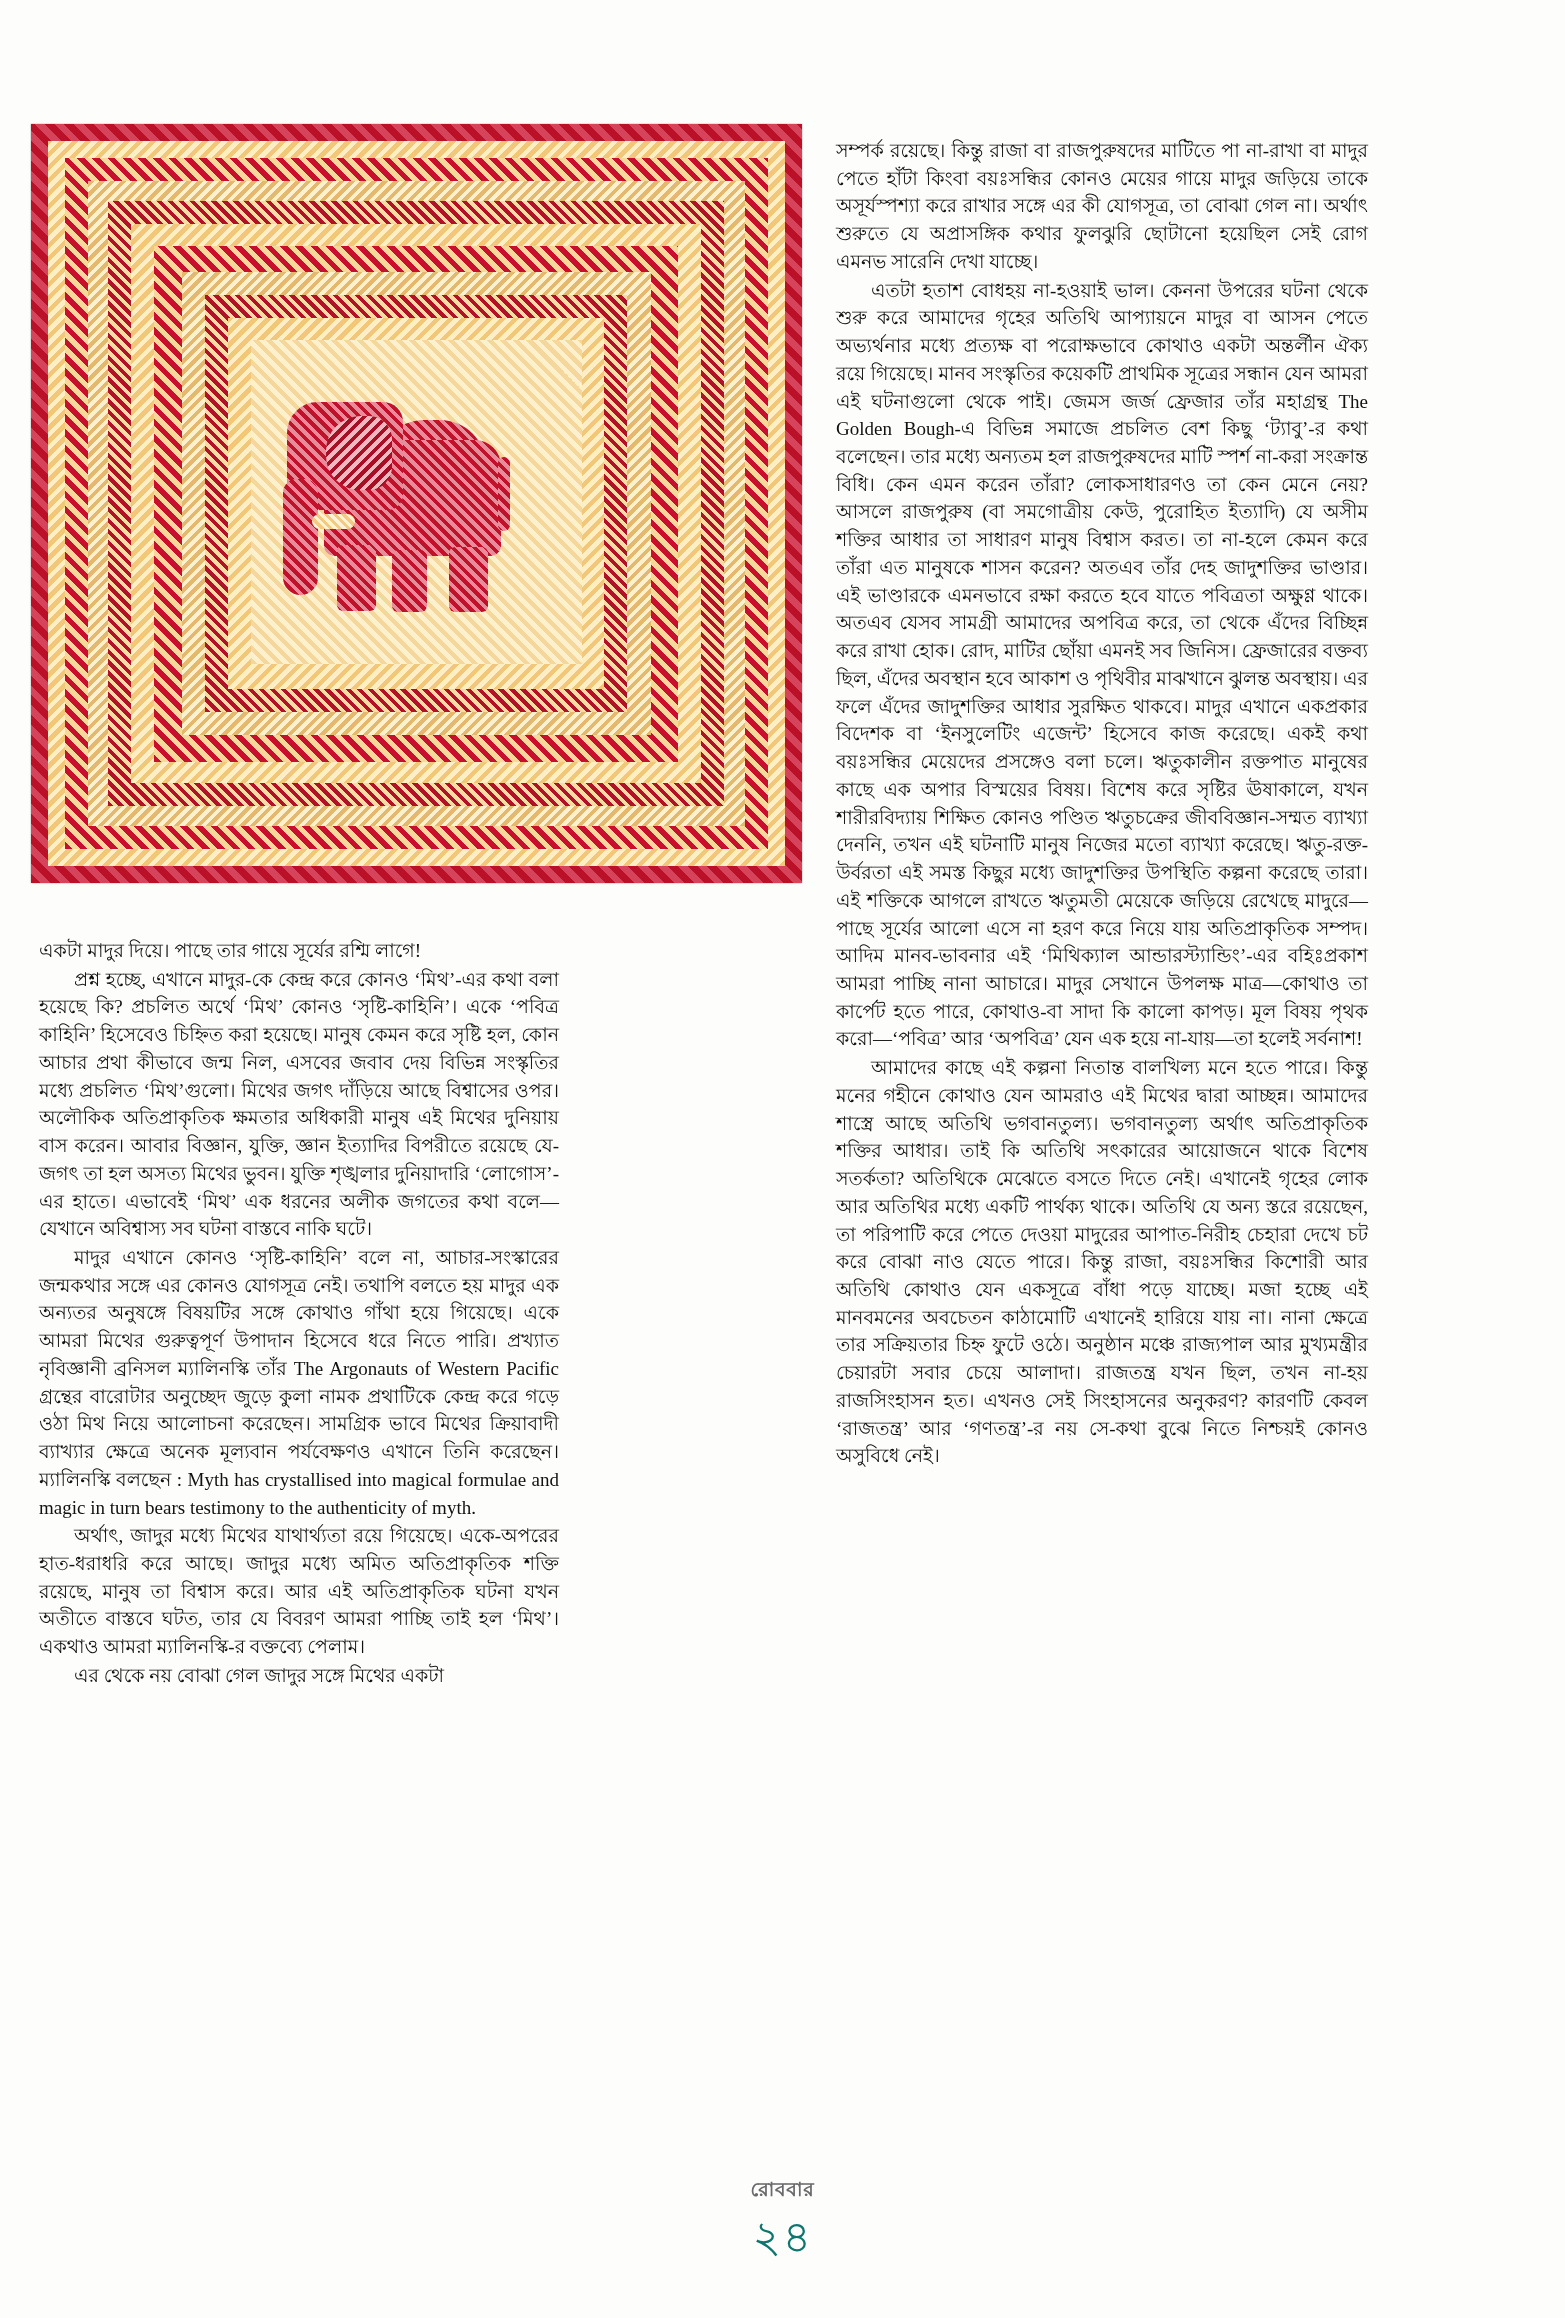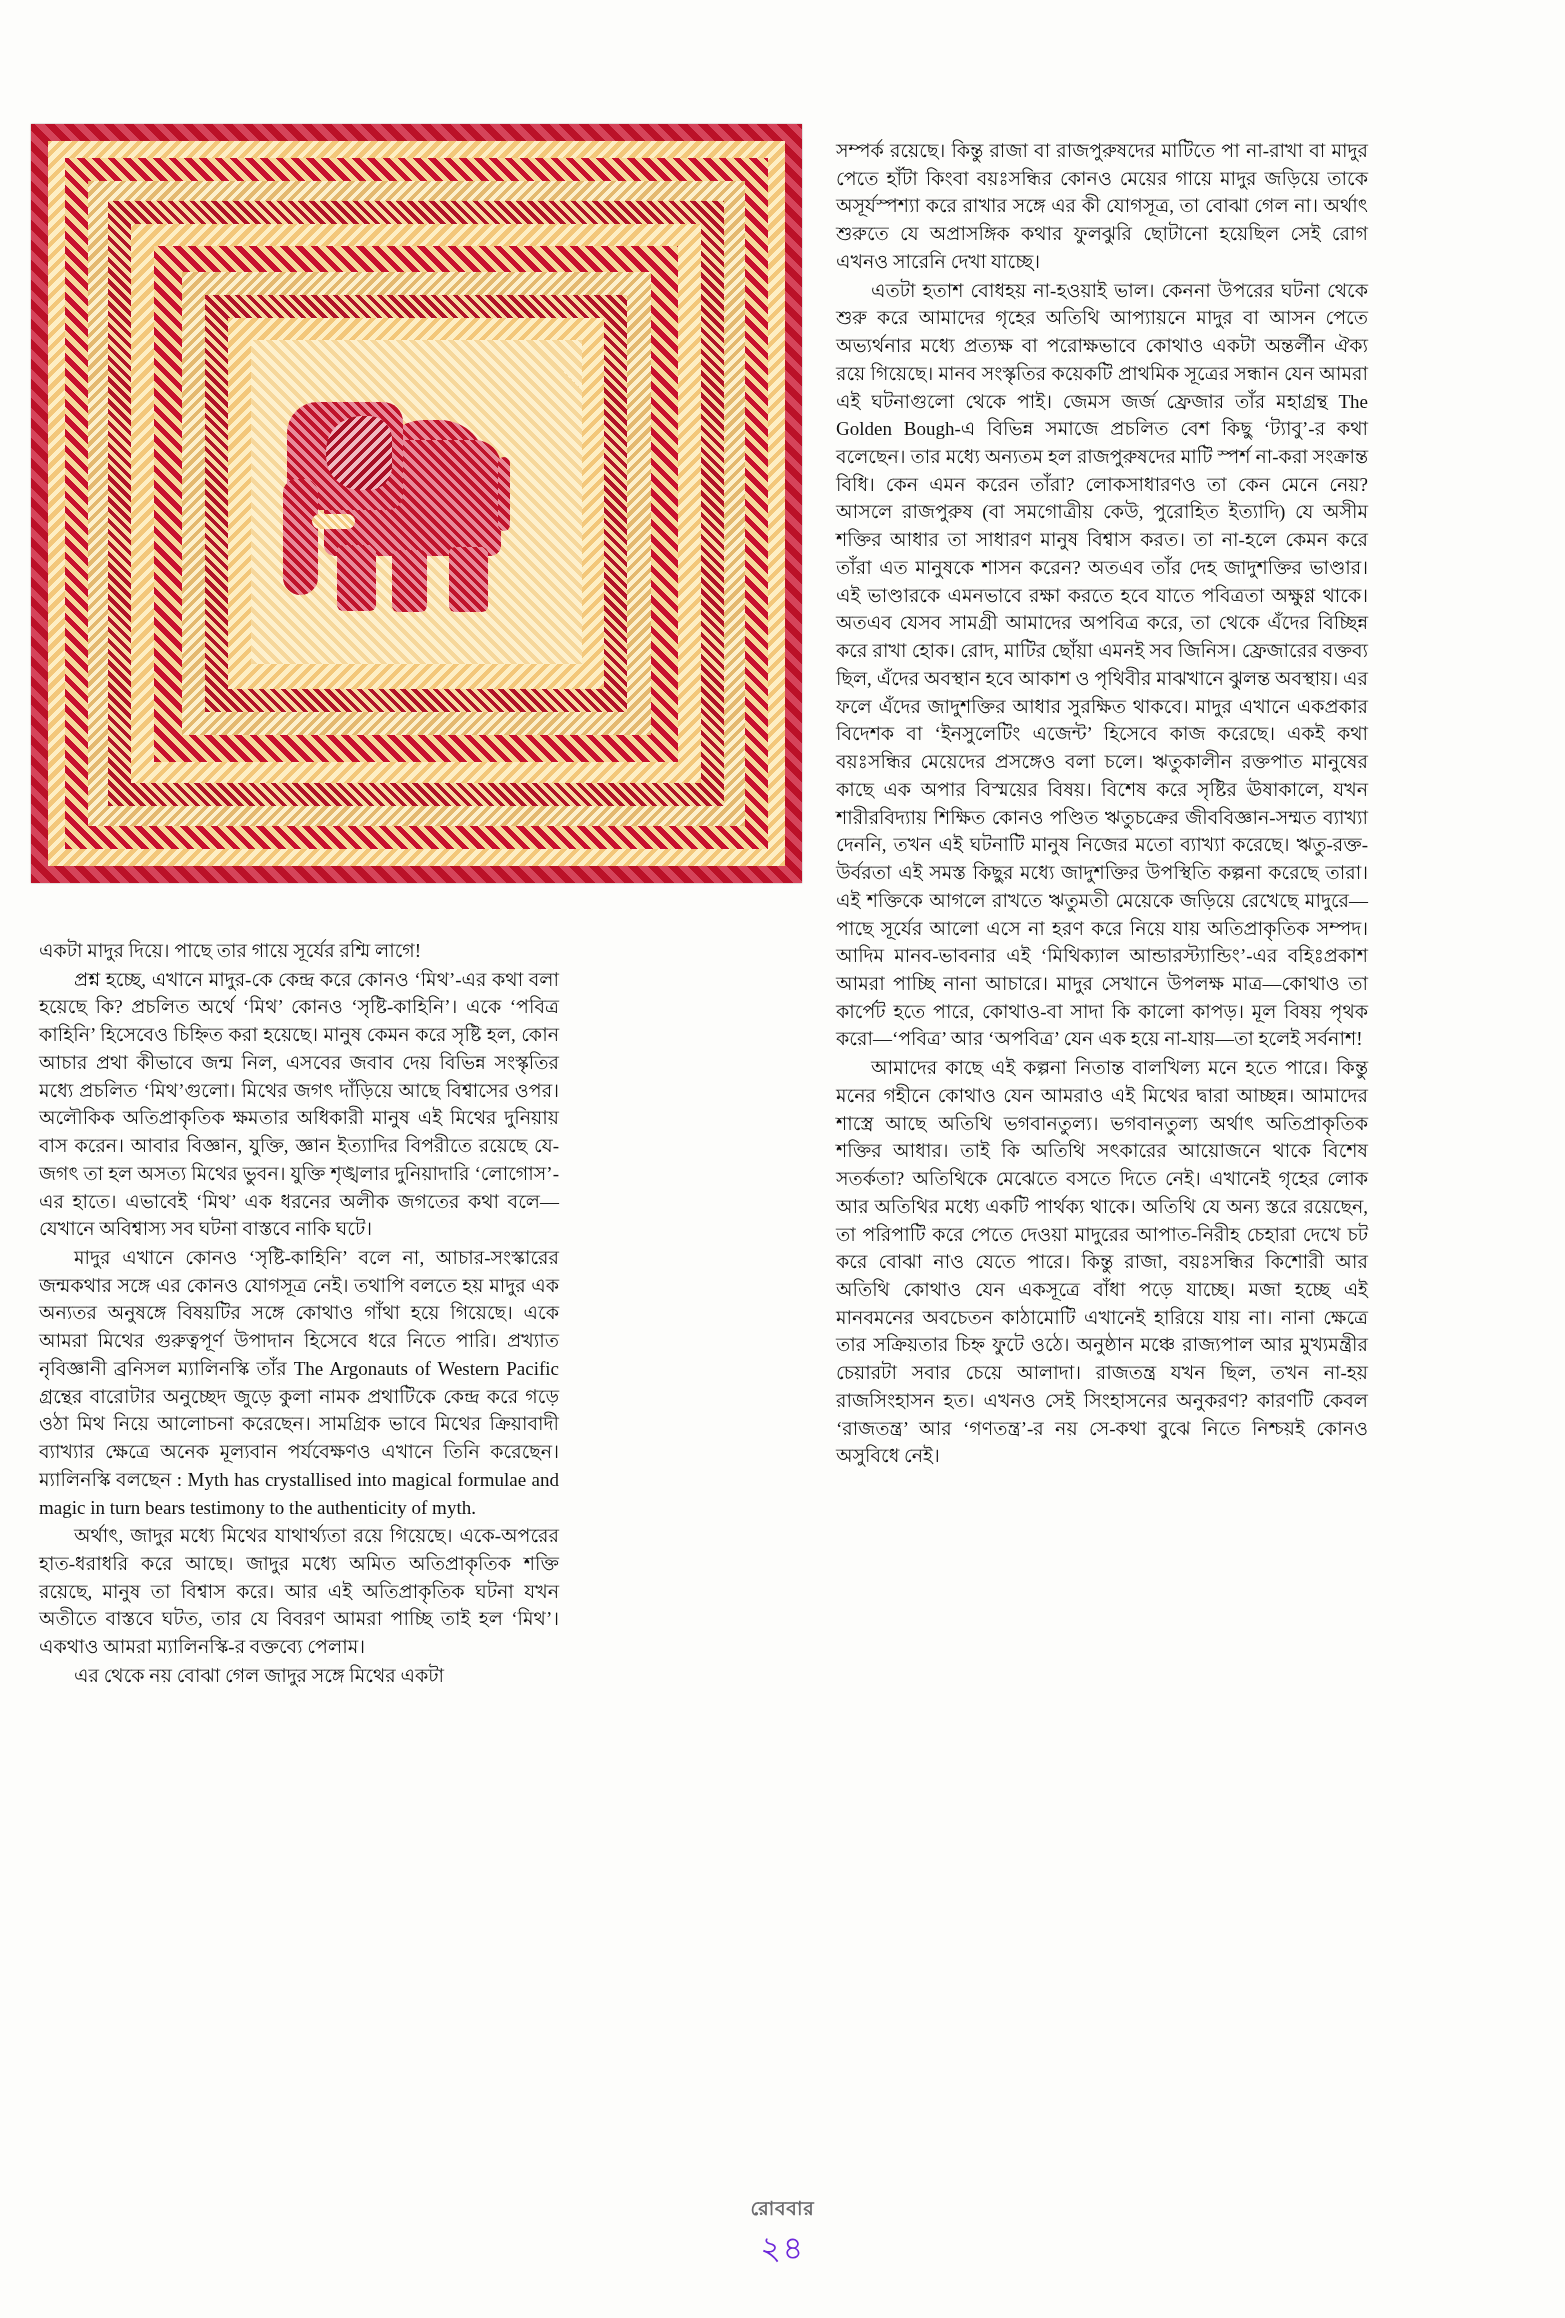--- a/index.html
+++ b/index.html
@@ -185,23 +185,23 @@
     text-align: center;
     color: #5d5d60;
   }
   .footer-name {
     font-size: 19px;
     letter-spacing: 0.8px;
     color: #6a6a6d;
     font-weight: bold;
   }
   .folio {
-    font-size: 32px;
+    font-size: 44px;
     margin-top: -3.1px;
-    color: #6d28d9;
+    color: #0f766e;
     letter-spacing: 1.5px;
   }
 </style>
 </head>
 <body>
 
 <div class="page">
   <div class="page-inner">
 
     <div class="left-col">
@@ -239,21 +239,21 @@
       <div class="left-text">
         <p class="no-indent">একটা মাদুর দিয়ে। পাছে তার গায়ে সূর্যের রশ্মি লাগে!</p>
         <p>প্রশ্ন হচ্ছে, এখানে মাদুর-কে কেন্দ্র করে কোনও ‘মিথ’-এর কথা বলা হয়েছে কি? প্রচলিত অর্থে ‘মিথ’ কোনও ‘সৃষ্টি-কাহিনি’। একে ‘পবিত্র কাহিনি’ হিসেবেও চিহ্নিত করা হয়েছে। মানুষ কেমন করে সৃষ্টি হল, কোন আচার প্রথা কীভাবে জন্ম নিল, এসবের জবাব দেয় বিভিন্ন সংস্কৃতির মধ্যে প্রচলিত ‘মিথ’গুলো। মিথের জগৎ দাঁড়িয়ে আছে বিশ্বাসের ওপর। অলৌকিক অতিপ্রাকৃতিক ক্ষমতার অধিকারী মানুষ এই মিথের দুনিয়ায় বাস করেন। আবার বিজ্ঞান, যুক্তি, জ্ঞান ইত্যাদির বিপরীতে রয়েছে যে-জগৎ তা হল অসত্য মিথের ভুবন। যুক্তি শৃঙ্খলার দুনিয়াদারি ‘লোগোস’-এর হাতে। এভাবেই ‘মিথ’ এক ধরনের অলীক জগতের কথা বলে—যেখানে অবিশ্বাস্য সব ঘটনা বাস্তবে নাকি ঘটে।</p>
         <p>মাদুর এখানে কোনও ‘সৃষ্টি-কাহিনি’ বলে না, আচার-সংস্কারের জন্মকথার সঙ্গে এর কোনও যোগসূত্র নেই। তথাপি বলতে হয় মাদুর এক অন্যতর অনুষঙ্গে বিষয়টির সঙ্গে কোথাও গাঁথা হয়ে গিয়েছে। একে আমরা মিথের গুরুত্বপূর্ণ উপাদান হিসেবে ধরে নিতে পারি। প্রখ্যাত নৃবিজ্ঞানী ব্রনিসল ম্যালিনস্কি তাঁর The Argonauts of Western Pacific গ্রন্থের বারোটার অনুচ্ছেদ জুড়ে কুলা নামক প্রথাটিকে কেন্দ্র করে গড়ে ওঠা মিথ নিয়ে আলোচনা করেছেন। সামগ্রিক ভাবে মিথের ক্রিয়াবাদী ব্যাখ্যার ক্ষেত্রে অনেক মূল্যবান পর্যবেক্ষণও এখানে তিনি করেছেন। ম্যালিনস্কি বলছেন : Myth has crystallised into magical formulae and magic in turn bears testimony to the authenticity of myth.</p>
         <p>অর্থাৎ, জাদুর মধ্যে মিথের যাথার্থ্যতা রয়ে গিয়েছে। একে-অপরের হাত-ধরাধরি করে আছে। জাদুর মধ্যে অমিত অতিপ্রাকৃতিক শক্তি রয়েছে, মানুষ তা বিশ্বাস করে। আর এই অতিপ্রাকৃতিক ঘটনা যখন অতীতে বাস্তবে ঘটত, তার যে বিবরণ আমরা পাচ্ছি তাই হল ‘মিথ’। একথাও আমরা ম্যালিনস্কি-র বক্তব্যে পেলাম।</p>
         <p>এর থেকে নয় বোঝা গেল জাদুর সঙ্গে মিথের একটা</p>
       </div>
     </div>
 
     <div class="right-col">
-      <p class="no-indent">সম্পর্ক রয়েছে। কিন্তু রাজা বা রাজপুরুষদের মাটিতে পা না-রাখা বা মাদুর পেতে হাঁটা কিংবা বয়ঃসন্ধির কোনও মেয়ের গায়ে মাদুর জড়িয়ে তাকে অসূর্যস্পশ্যা করে রাখার সঙ্গে এর কী যোগসূত্র, তা বোঝা গেল না। অর্থাৎ শুরুতে যে অপ্রাসঙ্গিক কথার ফুলঝুরি ছোটানো হয়েছিল সেই রোগ এখনও সারেনি দেখা যাচ্ছে।</p>
+      <p class="no-indent">সম্পর্ক রয়েছে। কিন্তু রাজা বা রাজপুরুষদের মাটিতে পা না-রাখা বা মাদুর পেতে হাঁটা কিংবা বয়ঃসন্ধির কোনও মেয়ের গায়ে মাদুর জড়িয়ে তাকে অসূর্যস্পশ্যা করে রাখার সঙ্গে এর কী যোগসূত্র, তা বোঝা গেল না। অর্থাৎ শুরুতে যে অপ্রাসঙ্গিক কথার ফুলঝুরি ছোটানো হয়েছিল সেই রোগ এমনভ সারেনি দেখা যাচ্ছে।</p>
       <p>এতটা হতাশ বোধহয় না-হওয়াই ভাল। কেননা উপরের ঘটনা থেকে শুরু করে আমাদের গৃহের অতিথি আপ্যায়নে মাদুর বা আসন পেতে অভ্যর্থনার মধ্যে প্রত্যক্ষ বা পরোক্ষভাবে কোথাও একটা অন্তর্লীন ঐক্য রয়ে গিয়েছে। মানব সংস্কৃতির কয়েকটি প্রাথমিক সূত্রের সন্ধান যেন আমরা এই ঘটনাগুলো থেকে পাই। জেমস জর্জ ফ্রেজার তাঁর মহাগ্রন্থ The Golden Bough-এ বিভিন্ন সমাজে প্রচলিত বেশ কিছু ‘ট্যাবু’-র কথা বলেছেন। তার মধ্যে অন্যতম হল রাজপুরুষদের মাটি স্পর্শ না-করা সংক্রান্ত বিধি। কেন এমন করেন তাঁরা? লোকসাধারণও তা কেন মেনে নেয়? আসলে রাজপুরুষ (বা সমগোত্রীয় কেউ, পুরোহিত ইত্যাদি) যে অসীম শক্তির আধার তা সাধারণ মানুষ বিশ্বাস করত। তা না-হলে কেমন করে তাঁরা এত মানুষকে শাসন করেন? অতএব তাঁর দেহ জাদুশক্তির ভাণ্ডার। এই ভাণ্ডারকে এমনভাবে রক্ষা করতে হবে যাতে পবিত্রতা অক্ষুণ্ণ থাকে। অতএব যেসব সামগ্রী আমাদের অপবিত্র করে, তা থেকে এঁদের বিচ্ছিন্ন করে রাখা হোক। রোদ, মাটির ছোঁয়া এমনই সব জিনিস। ফ্রেজারের বক্তব্য ছিল, এঁদের অবস্থান হবে আকাশ ও পৃথিবীর মাঝখানে ঝুলন্ত অবস্থায়। এর ফলে এঁদের জাদুশক্তির আধার সুরক্ষিত থাকবে। মাদুর এখানে একপ্রকার বিদেশক বা ‘ইনসুলেটিং এজেন্ট’ হিসেবে কাজ করেছে। একই কথা বয়ঃসন্ধির মেয়েদের প্রসঙ্গেও বলা চলে। ঋতুকালীন রক্তপাত মানুষের কাছে এক অপার বিস্ময়ের বিষয়। বিশেষ করে সৃষ্টির ঊষাকালে, যখন শারীরবিদ্যায় শিক্ষিত কোনও পণ্ডিত ঋতুচক্রের জীববিজ্ঞান-সম্মত ব্যাখ্যা দেননি, তখন এই ঘটনাটি মানুষ নিজের মতো ব্যাখ্যা করেছে। ঋতু-রক্ত-উর্বরতা এই সমস্ত কিছুর মধ্যে জাদুশক্তির উপস্থিতি কল্পনা করেছে তারা। এই শক্তিকে আগলে রাখতে ঋতুমতী মেয়েকে জড়িয়ে রেখেছে মাদুরে—পাছে সূর্যের আলো এসে না হরণ করে নিয়ে যায় অতিপ্রাকৃতিক সম্পদ। আদিম মানব-ভাবনার এই ‘মিথিক্যাল আন্ডারস্ট্যান্ডিং’-এর বহিঃপ্রকাশ আমরা পাচ্ছি নানা আচারে। মাদুর সেখানে উপলক্ষ মাত্র—কোথাও তা কার্পেট হতে পারে, কোথাও-বা সাদা কি কালো কাপড়। মূল বিষয় পৃথক করো—‘পবিত্র’ আর ‘অপবিত্র’ যেন এক হয়ে না-যায়—তা হলেই সর্বনাশ!</p>
       <p>আমাদের কাছে এই কল্পনা নিতান্ত বালখিল্য মনে হতে পারে। কিন্তু মনের গহীনে কোথাও যেন আমরাও এই মিথের দ্বারা আচ্ছন্ন। আমাদের শাস্ত্রে আছে অতিথি ভগবানতুল্য। ভগবানতুল্য অর্থাৎ অতিপ্রাকৃতিক শক্তির আধার। তাই কি অতিথি সৎকারের আয়োজনে থাকে বিশেষ সতর্কতা? অতিথিকে মেঝেতে বসতে দিতে নেই। এখানেই গৃহের লোক আর অতিথির মধ্যে একটি পার্থক্য থাকে। অতিথি যে অন্য স্তরে রয়েছেন, তা পরিপাটি করে পেতে দেওয়া মাদুরের আপাত-নিরীহ চেহারা দেখে চট করে বোঝা নাও যেতে পারে। কিন্তু রাজা, বয়ঃসন্ধির কিশোরী আর অতিথি কোথাও যেন একসূত্রে বাঁধা পড়ে যাচ্ছে। মজা হচ্ছে এই মানবমনের অবচেতন কাঠামোটি এখানেই হারিয়ে যায় না। নানা ক্ষেত্রে তার সক্রিয়তার চিহ্ন ফুটে ওঠে। অনুষ্ঠান মঞ্চে রাজ্যপাল আর মুখ্যমন্ত্রীর চেয়ারটা সবার চেয়ে আলাদা। রাজতন্ত্র যখন ছিল, তখন না-হয় রাজসিংহাসন হত। এখনও সেই সিংহাসনের অনুকরণ? কারণটি কেবল ‘রাজতন্ত্র’ আর ‘গণতন্ত্র’-র নয় সে-কথা বুঝে নিতে নিশ্চয়ই কোনও অসুবিধে নেই।</p>
     </div>
 
     <div class="footer">
       <div class="footer-name">রোববার</div>
       <div class="folio">২৪</div>
     </div>
 
   </div>

